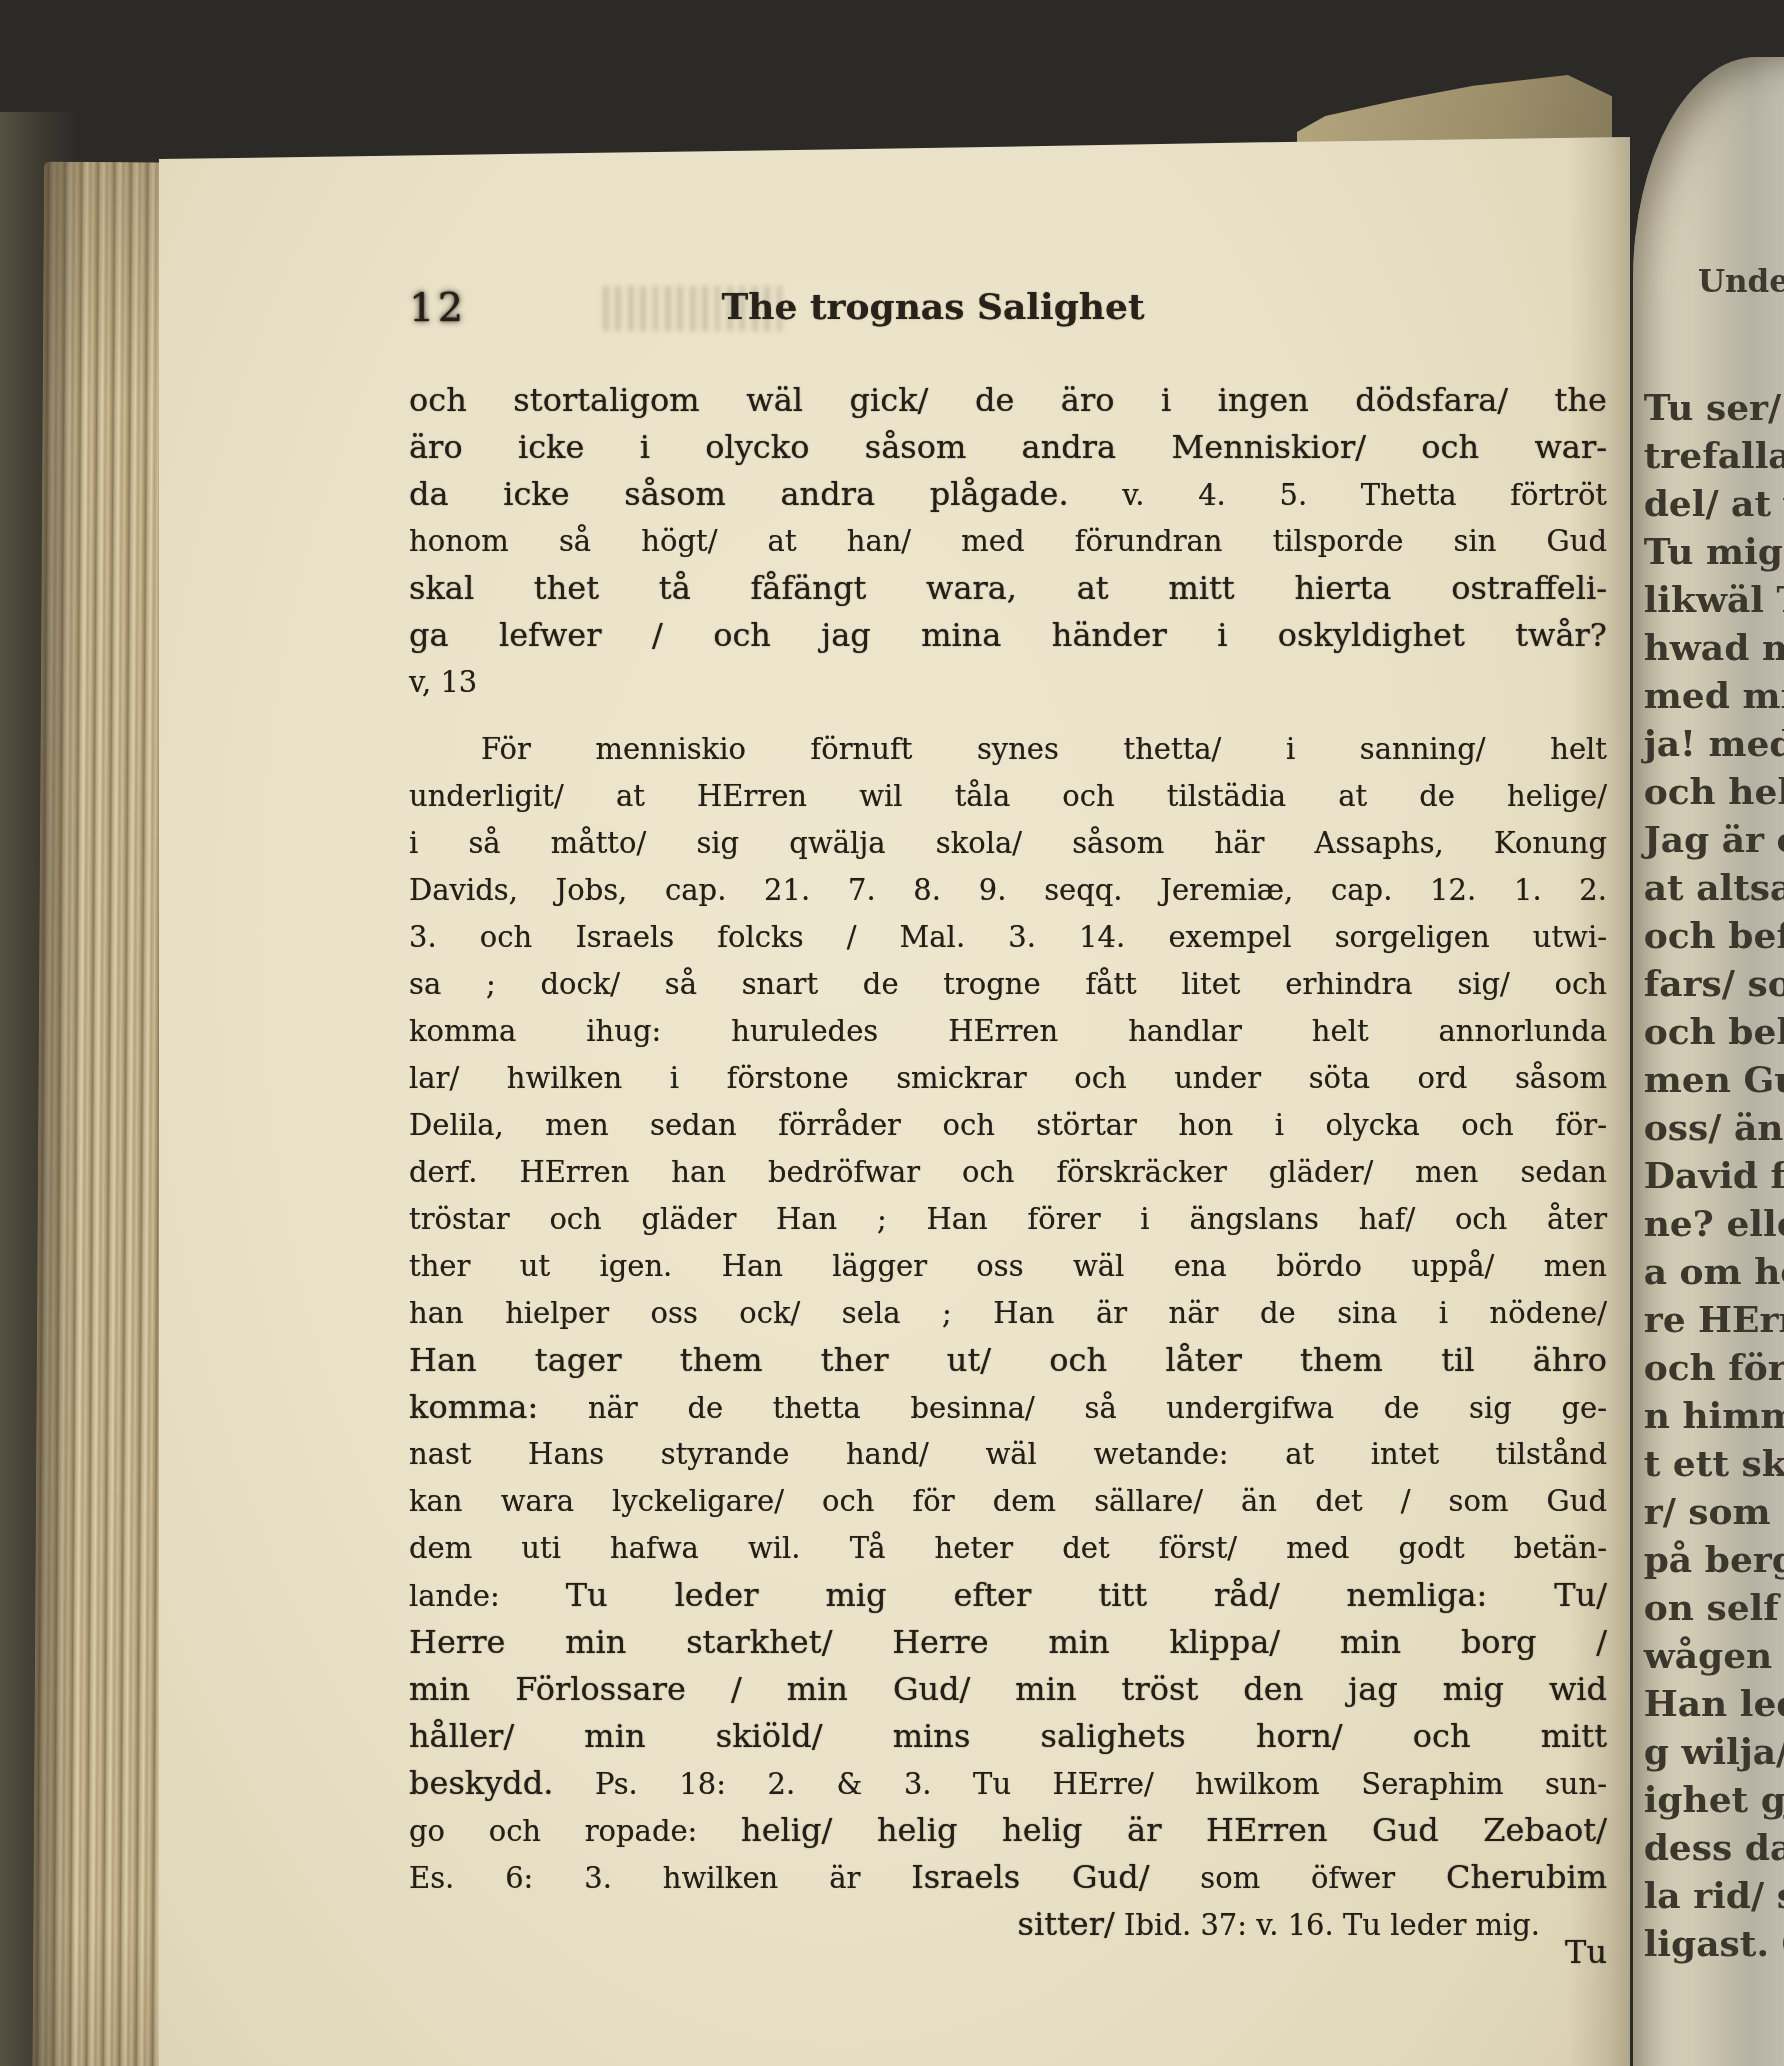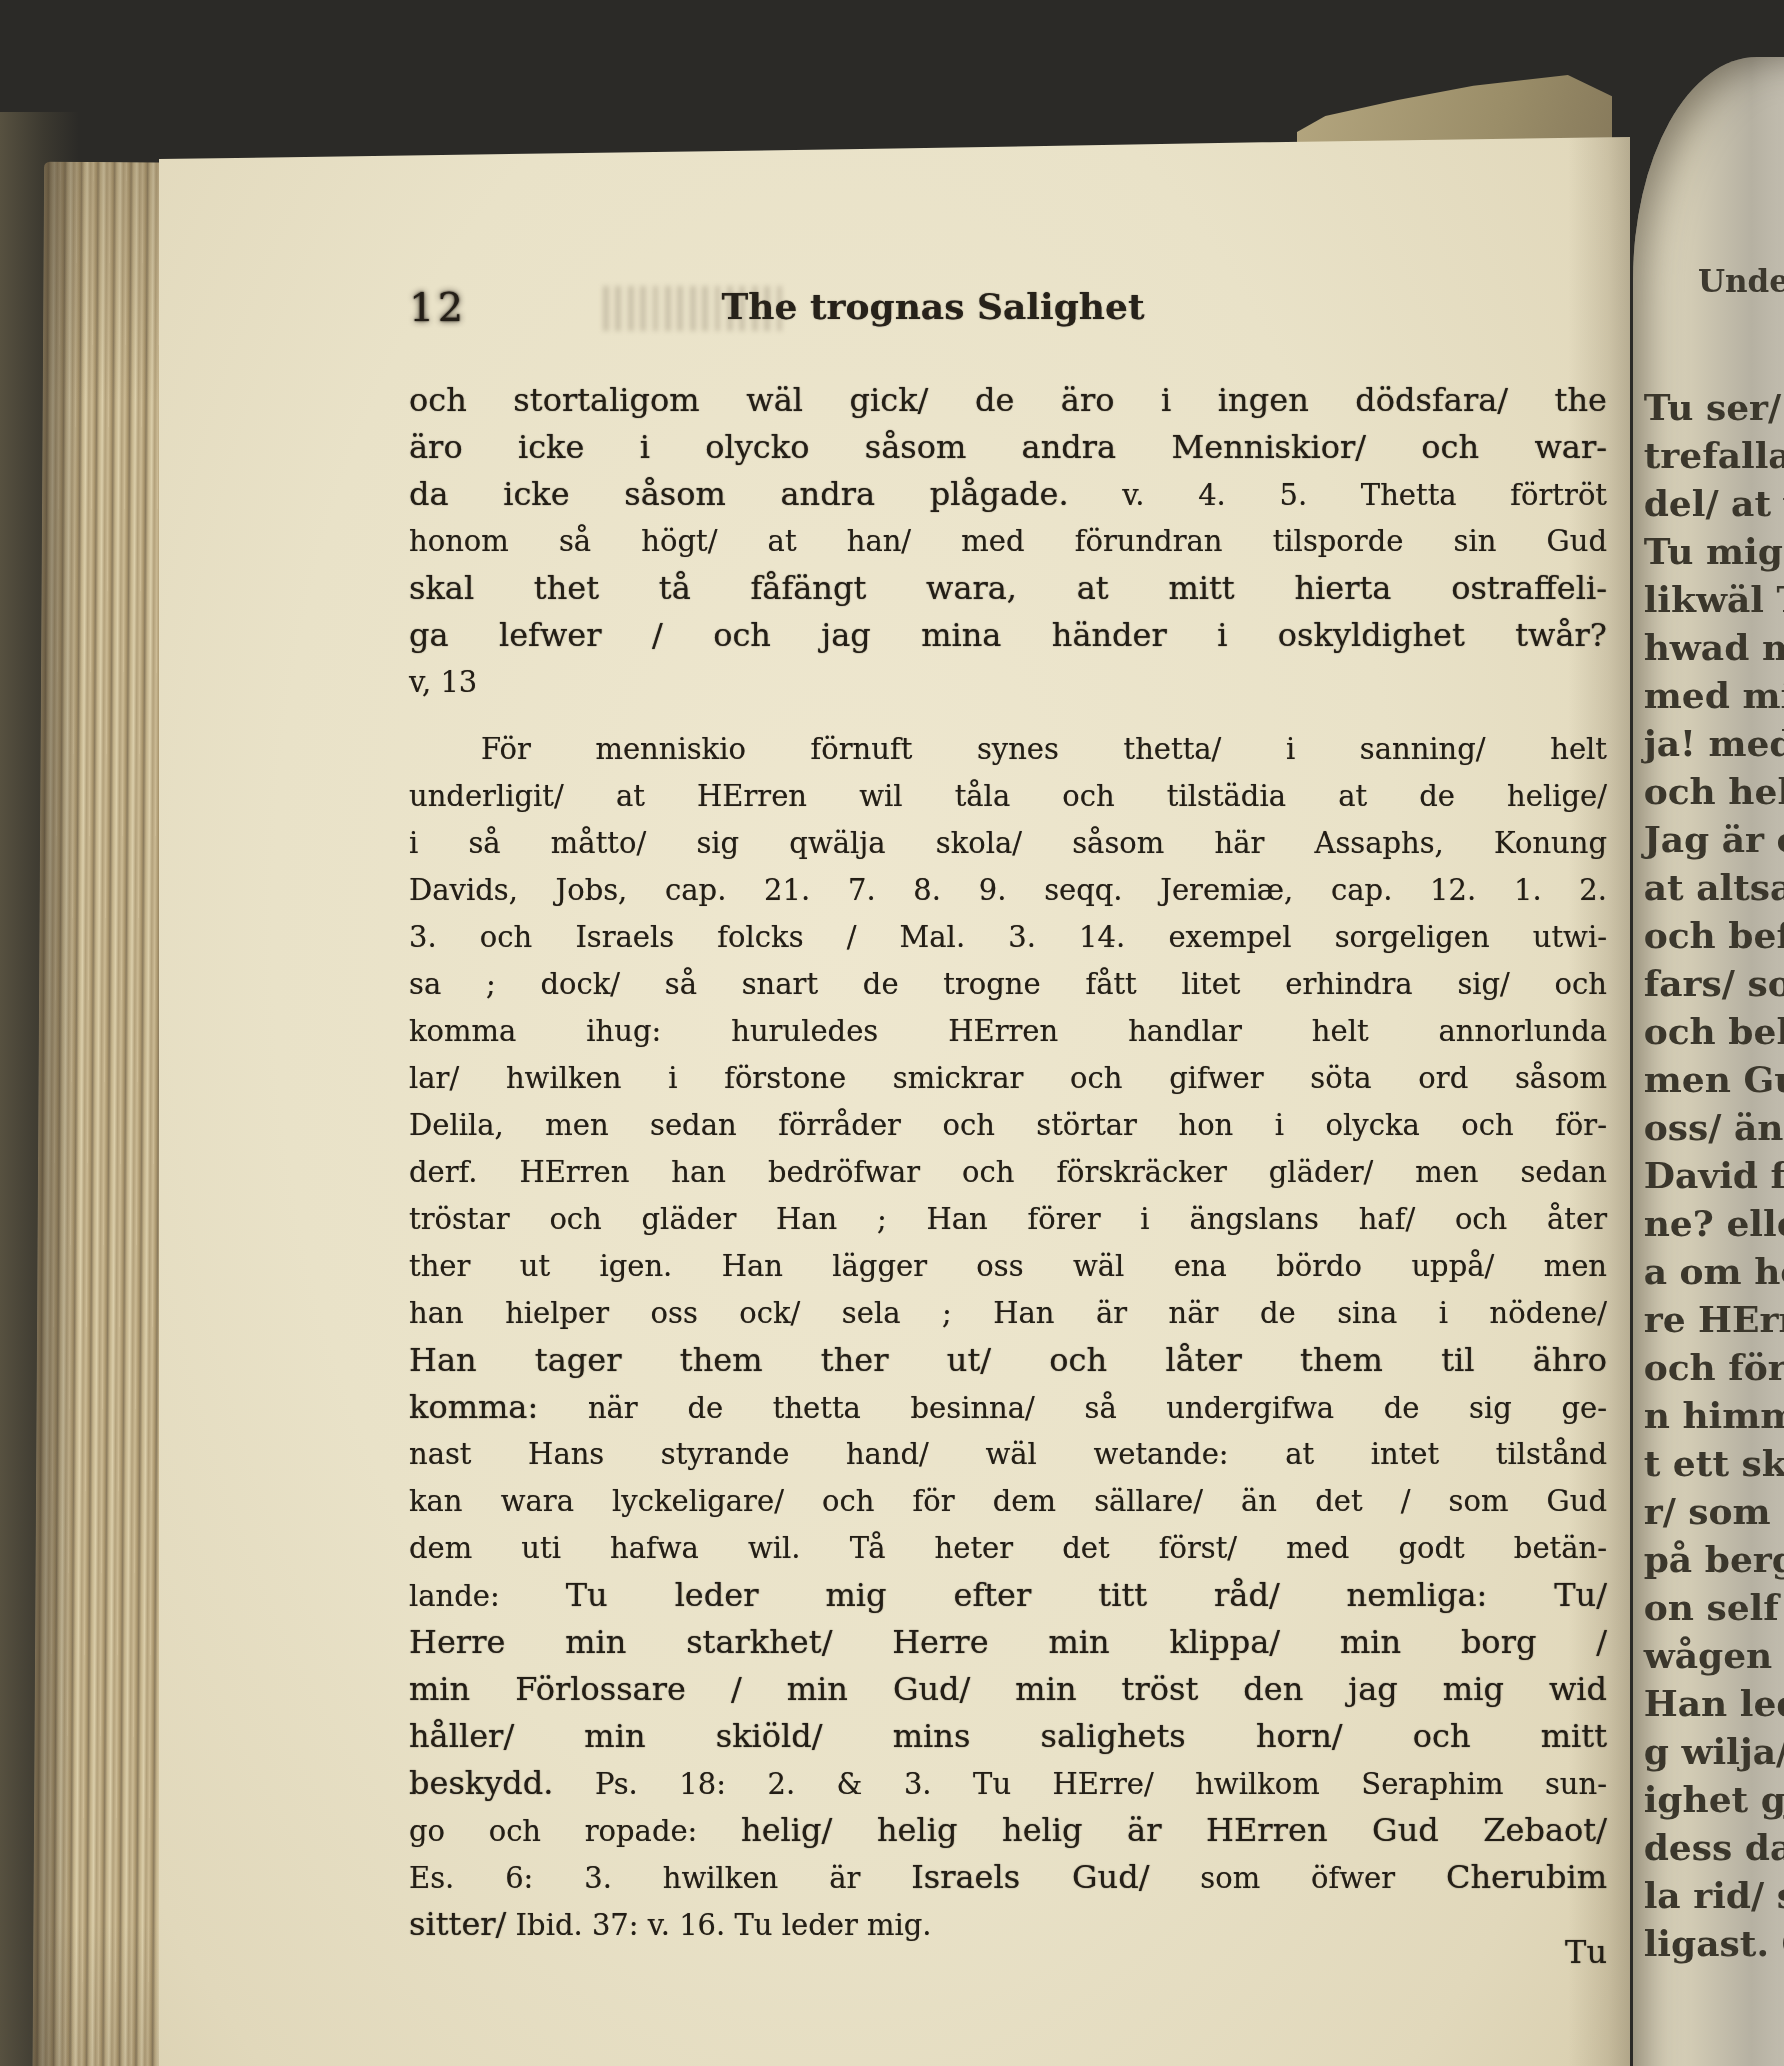--- a/index.html
+++ b/index.html
@@ -69,21 +69,21 @@
   .text-block{
     position:absolute;left:250px;top:241px;width:1198px;
     font-size:29px;line-height:47px;color:#231e16;
   }
   .line{
     height:47px;white-space:nowrap;
     text-align:justify;text-align-last:justify;
   }
   .line.ind{text-indent:72px;margin-top:20px;}
   .line.nojust{text-align-last:left;}
-  .line.flexlast{display:flex;justify-content:space-between;text-align-last:auto;}
+  .line.flexlast{display:flex;justify-content:flex-end;text-align-last:auto;}
   .run-r{text-shadow:0 0 0.7px rgba(30,24,15,.55);}
   .run-b{
     font-weight:normal;font-size:32px;
     text-shadow:0 0 1.2px rgba(30,24,15,.75);
   }
   .catchword{margin-left:25px;margin-top:28px;}
   
   .right-page{
     position:absolute;left:1633px;top:57px;width:152px;height:2174px;
     background:linear-gradient(90deg,#e4ddc5,#d2cbb4 38%,#b6b1a2 78%,#c2bdaf);
@@ -124,21 +124,21 @@
       <div class="line"><span class="run-b">skal thet tå fåfängt wara, at mitt hierta ostraffeli-</span></div>
       <div class="line"><span class="run-b">ga lefwer / och jag mina händer i oskyldighet twår?</span></div>
       <div class="line nojust"><span class="run-r">v, 13</span></div>
       <div class="line ind"><span class="run-r">För menniskio förnuft synes thetta/ i sanning/ helt</span></div>
       <div class="line"><span class="run-r">underligit/ at HErren wil tåla och tilstädia at de helige/</span></div>
       <div class="line"><span class="run-r">i så måtto/ sig qwälja skola/ såsom här Assaphs, Konung</span></div>
       <div class="line"><span class="run-r">Davids, Jobs, cap. 21. 7. 8. 9. seqq. Jeremiæ, cap. 12. 1. 2.</span></div>
       <div class="line"><span class="run-r">3. och Israels folcks / Mal. 3. 14. exempel sorgeligen utwi-</span></div>
       <div class="line"><span class="run-r">sa ; dock/ så snart de trogne fått litet erhindra sig/ och</span></div>
       <div class="line"><span class="run-r">komma ihug: huruledes HErren handlar helt annorlunda</span></div>
-      <div class="line"><span class="run-r">lar/ hwilken i förstone smickrar och gifwer söta ord såsom</span></div>
+      <div class="line"><span class="run-r">lar/ hwilken i förstone smickrar och under söta ord såsom</span></div>
       <div class="line"><span class="run-r">Delila, men sedan förråder och störtar hon i olycka och för-</span></div>
       <div class="line"><span class="run-r">derf. HErren han bedröfwar och förskräcker gläder/ men sedan</span></div>
       <div class="line"><span class="run-r">tröstar och gläder Han ; Han förer i ängslans haf/ och åter</span></div>
       <div class="line"><span class="run-r">ther ut igen. Han lägger oss wäl ena bördo uppå/ men</span></div>
       <div class="line"><span class="run-r">han hielper oss ock/ sela ; Han är när de sina i nödene/</span></div>
       <div class="line"><span class="run-b">Han tager them ther ut/ och låter them til ähro</span></div>
       <div class="line"><span class="run-b">komma:</span><span class="run-r"> när de thetta besinna/ så undergifwa de sig ge-</span></div>
       <div class="line"><span class="run-r">nast Hans styrande hand/ wäl wetande: at intet tilstånd</span></div>
       <div class="line"><span class="run-r">kan wara lyckeligare/ och för dem sällare/ än det / som Gud</span></div>
       <div class="line"><span class="run-r">dem uti hafwa wil.  Tå heter det först/ med godt betän-</span></div>

